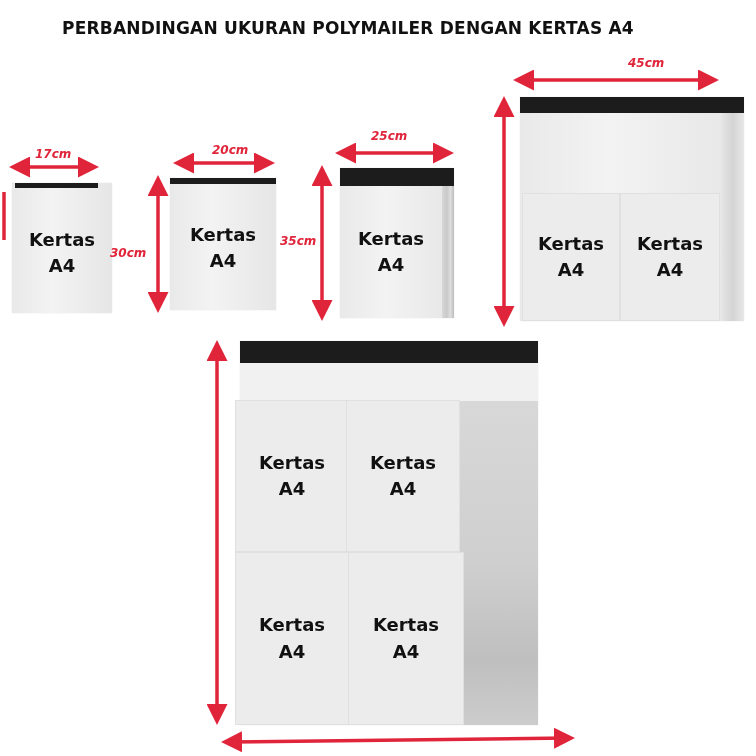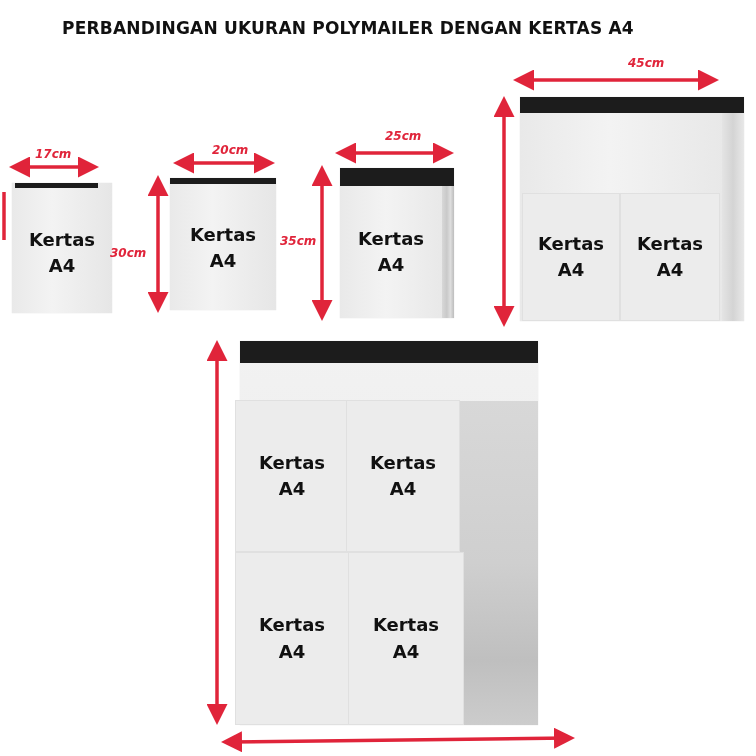--- a/index.html
+++ b/index.html
@@ -38,21 +38,21 @@
 <div class="dim" style="left:110px;top:218px;margin-top:28px;">30cm</div>
 
 <div class="bag" style="left:340px;top:168px;width:114px;height:150px;">
   <div class="seal" style="height:18px;"></div>
   <div class="sheen" style="top:18px;width:12px;"></div>
   <div class="paper" style="left:0;top:18px;width:102px;height:132px;font-size:18px;border:none;background:transparent;">
     <span>Kertas</span>
     <span>A4</span>
   </div>
 </div>
-<div class="dim" style="left:385px;top:129px;">25cm</div>
+<div class="dim" style="left:371px;top:129px;">25cm</div>
 <div class="dim" style="left:280px;top:234px;">35cm</div>
 
 <div class="bag" style="left:520px;top:97px;width:224px;height:224px;">
   <div class="seal" style="height:16px;"></div>
   <div class="sheen" style="top:16px;width:22px;background:linear-gradient(90deg,#e4e4e4,#d4d4d4,#e8e8e8);"></div>
   <div class="paper" style="left:2px;top:96px;width:98px;height:128px;font-size:18px;">
     <span>Kertas</span>
     <span>A4</span>
   </div>
   <div class="paper" style="left:100px;top:96px;width:100px;height:128px;font-size:18px;">

